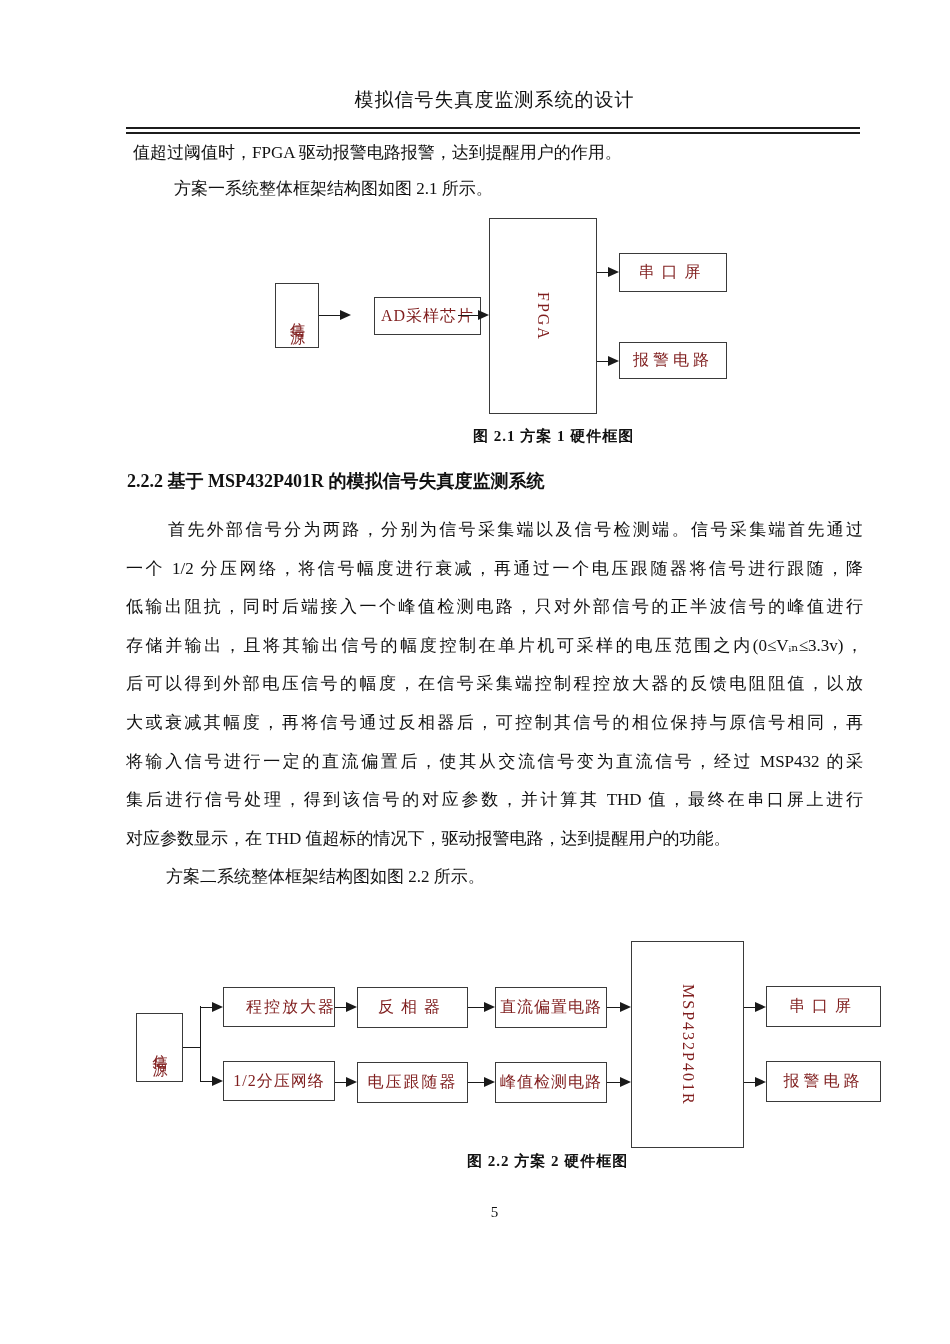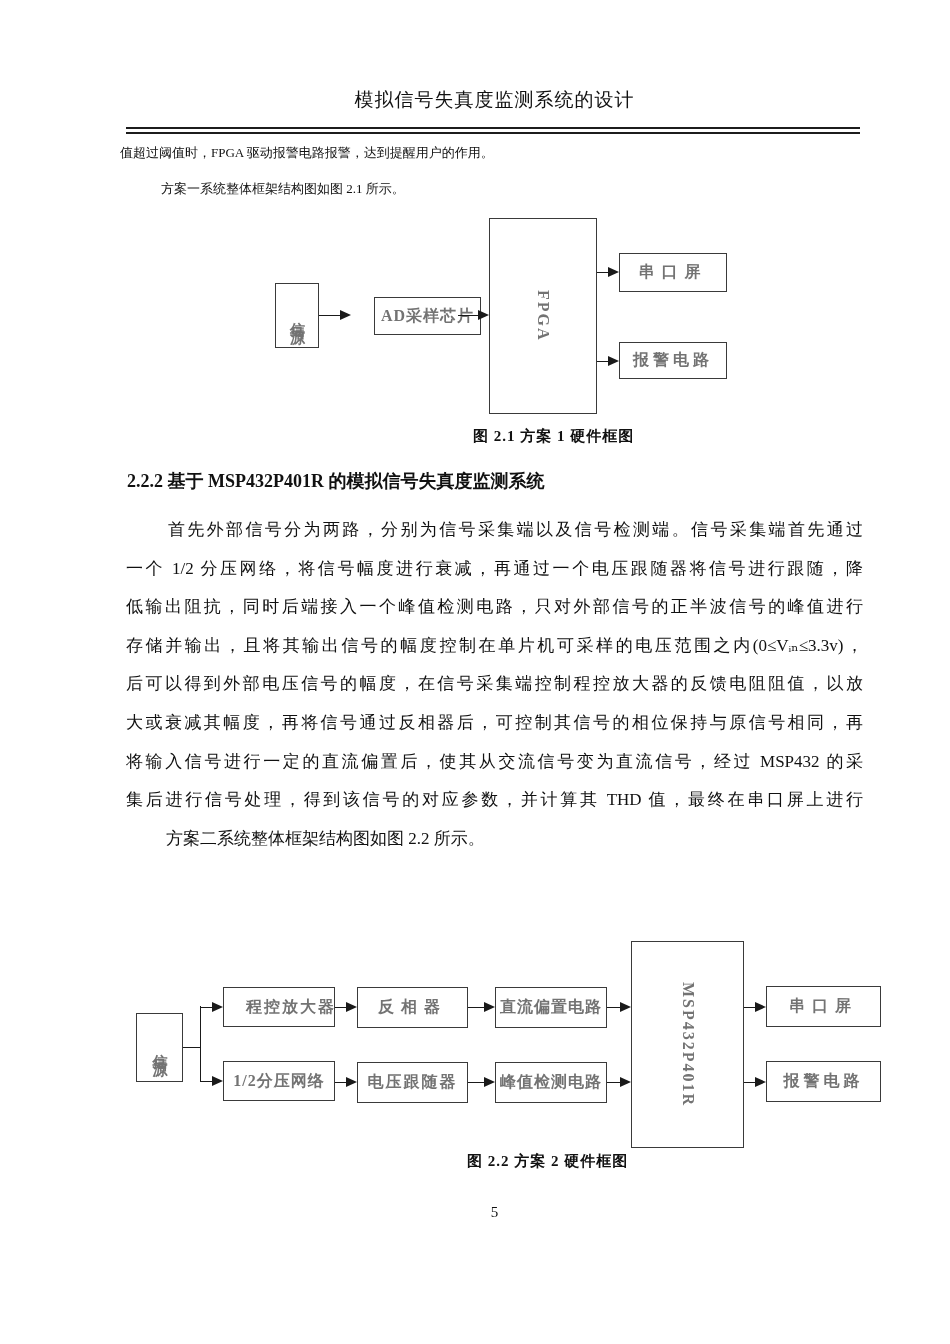--- a/index.html
+++ b/index.html
@@ -14,43 +14,42 @@
   
   .hdr-title{
     position:absolute;left:126px;top:89px;width:737px;
     text-align:center;font-size:19px;letter-spacing:1px;line-height:22px;
   }
   .hdr-rule{
     position:absolute;left:126px;top:127px;width:734px;height:3px;
     border-top:2px solid #1c1c1c;border-bottom:2px solid #1c1c1c;
   }
   
-  .txt{position:absolute;left:120px;width:737px;font-size:13px;line-height:20px;white-space:nowrap;}
+  .txt{position:absolute;left:133px;width:737px;font-size:17px;line-height:20px;white-space:nowrap;}
   .line-a{top:143px;}
   .line-b{top:179px;padding-left:41px;}
   .section-heading{
     position:absolute;left:127px;top:470px;width:737px;
     font-size:18px;font-weight:bold;line-height:22px;white-space:nowrap;
   }
   .para{
     position:absolute;left:126px;top:511px;width:737px;
     font-size:17px;line-height:38.6px;
   }
   .pline{text-align:justify;text-align-last:justify;}
   .pline.first{text-indent:42px;}
   .pline.last{text-align-last:left;}
   .pline.noj{text-align-last:left;text-indent:40px;}
   
   .figure{position:absolute;left:0;top:0;width:950px;height:1344px;pointer-events:none;}
   .box{
     position:absolute;border:1.5px solid #3a3a3a;background:#fff;
     display:flex;align-items:center;justify-content:center;
-    font-size:16px;letter-spacing:2px;color:#737373;box-sizing:border-box;
+    font-size:16px;letter-spacing:2px;color:#7f1d1d;box-sizing:border-box;
     white-space:nowrap;
-    font-weight:bold;
   }
   .box.vtext{writing-mode:vertical-rl;letter-spacing:4px;font-size:15px;}
   .box.ls-wide{letter-spacing:7px;}
   .hline{position:absolute;height:1.6px;background:#1a1a1a;}
   .vline{position:absolute;width:1.6px;background:#1a1a1a;}
   .arr-r{
     position:absolute;width:0;height:0;
     border-top:5.5px solid transparent;border-bottom:5.5px solid transparent;
     border-left:11px solid #1a1a1a;
   }
@@ -99,20 +98,21 @@
 
   <div class="para">
     <div class="pline first">首先外部信号分为两路，分别为信号采集端以及信号检测端。信号采集端首先通过</div>
     <div class="pline">一个 1/2 分压网络，将信号幅度进行衰减，再通过一个电压跟随器将信号进行跟随，降</div>
     <div class="pline">低输出阻抗，同时后端接入一个峰值检测电路，只对外部信号的正半波信号的峰值进行</div>
     <div class="pline">存储并输出，且将其输出信号的幅度控制在单片机可采样的电压范围之内(0≤Vᵢₙ≤3.3v)，</div>
     <div class="pline">后可以得到外部电压信号的幅度，在信号采集端控制程控放大器的反馈电阻阻值，以放</div>
     <div class="pline">大或衰减其幅度，再将信号通过反相器后，可控制其信号的相位保持与原信号相同，再</div>
     <div class="pline">将输入信号进行一定的直流偏置后，使其从交流信号变为直流信号，经过 MSP432 的采</div>
     <div class="pline">集后进行信号处理，得到该信号的对应参数，并计算其 THD 值，最终在串口屏上进行</div>
+    <div class="pline last">对应参数显示，在 THD 值超标的情况下，驱动报警电路，达到提醒用户的功能。</div>
     <div class="pline noj">方案二系统整体框架结构图如图 2.2 所示。</div>
   </div>
 
   <div class="figure">
     <div class="box vtext" style="left:136px;top:1013px;width:47px;height:69px;">信号源</div>
     <div class="box" style="left:223px;top:987px;width:112px;height:40px;padding-left:24px;">程控放大器</div>
     <div class="box ls-wide" style="left:357px;top:987px;width:111px;height:41px;">反相器</div>
     <div class="box" style="left:495px;top:987px;width:112px;height:41px;letter-spacing:1px;">直流偏置电路</div>
     <div class="box" style="left:223px;top:1061px;width:112px;height:40px;letter-spacing:1px;">1/2分压网络</div>
     <div class="box" style="left:357px;top:1062px;width:111px;height:41px;">电压跟随器</div>

